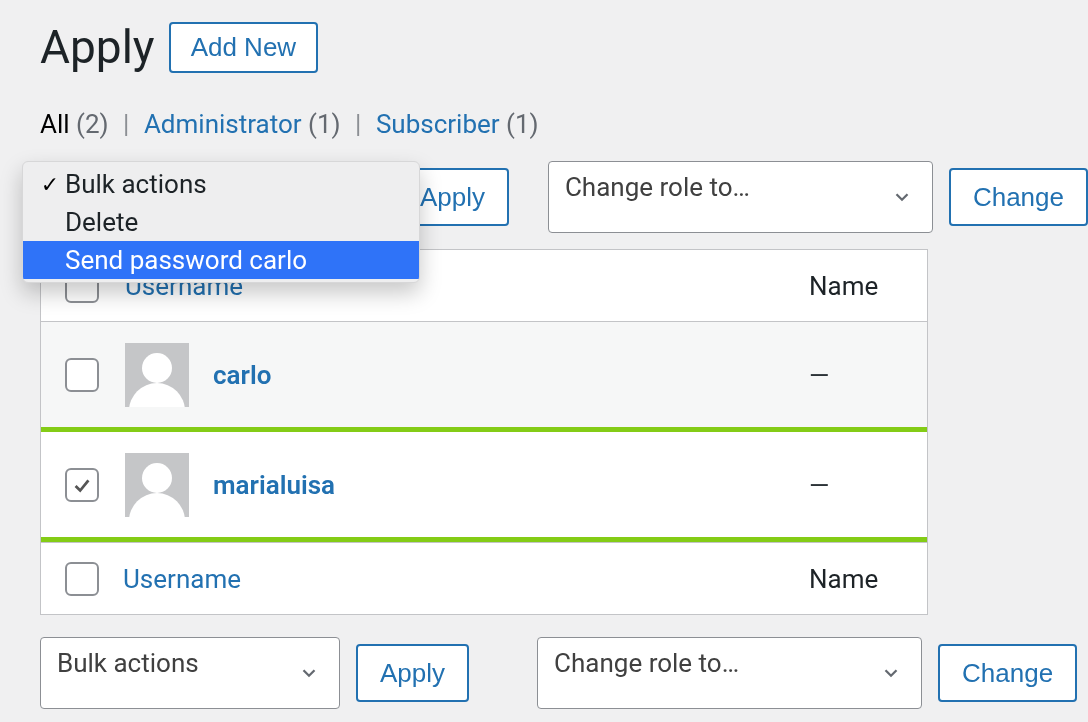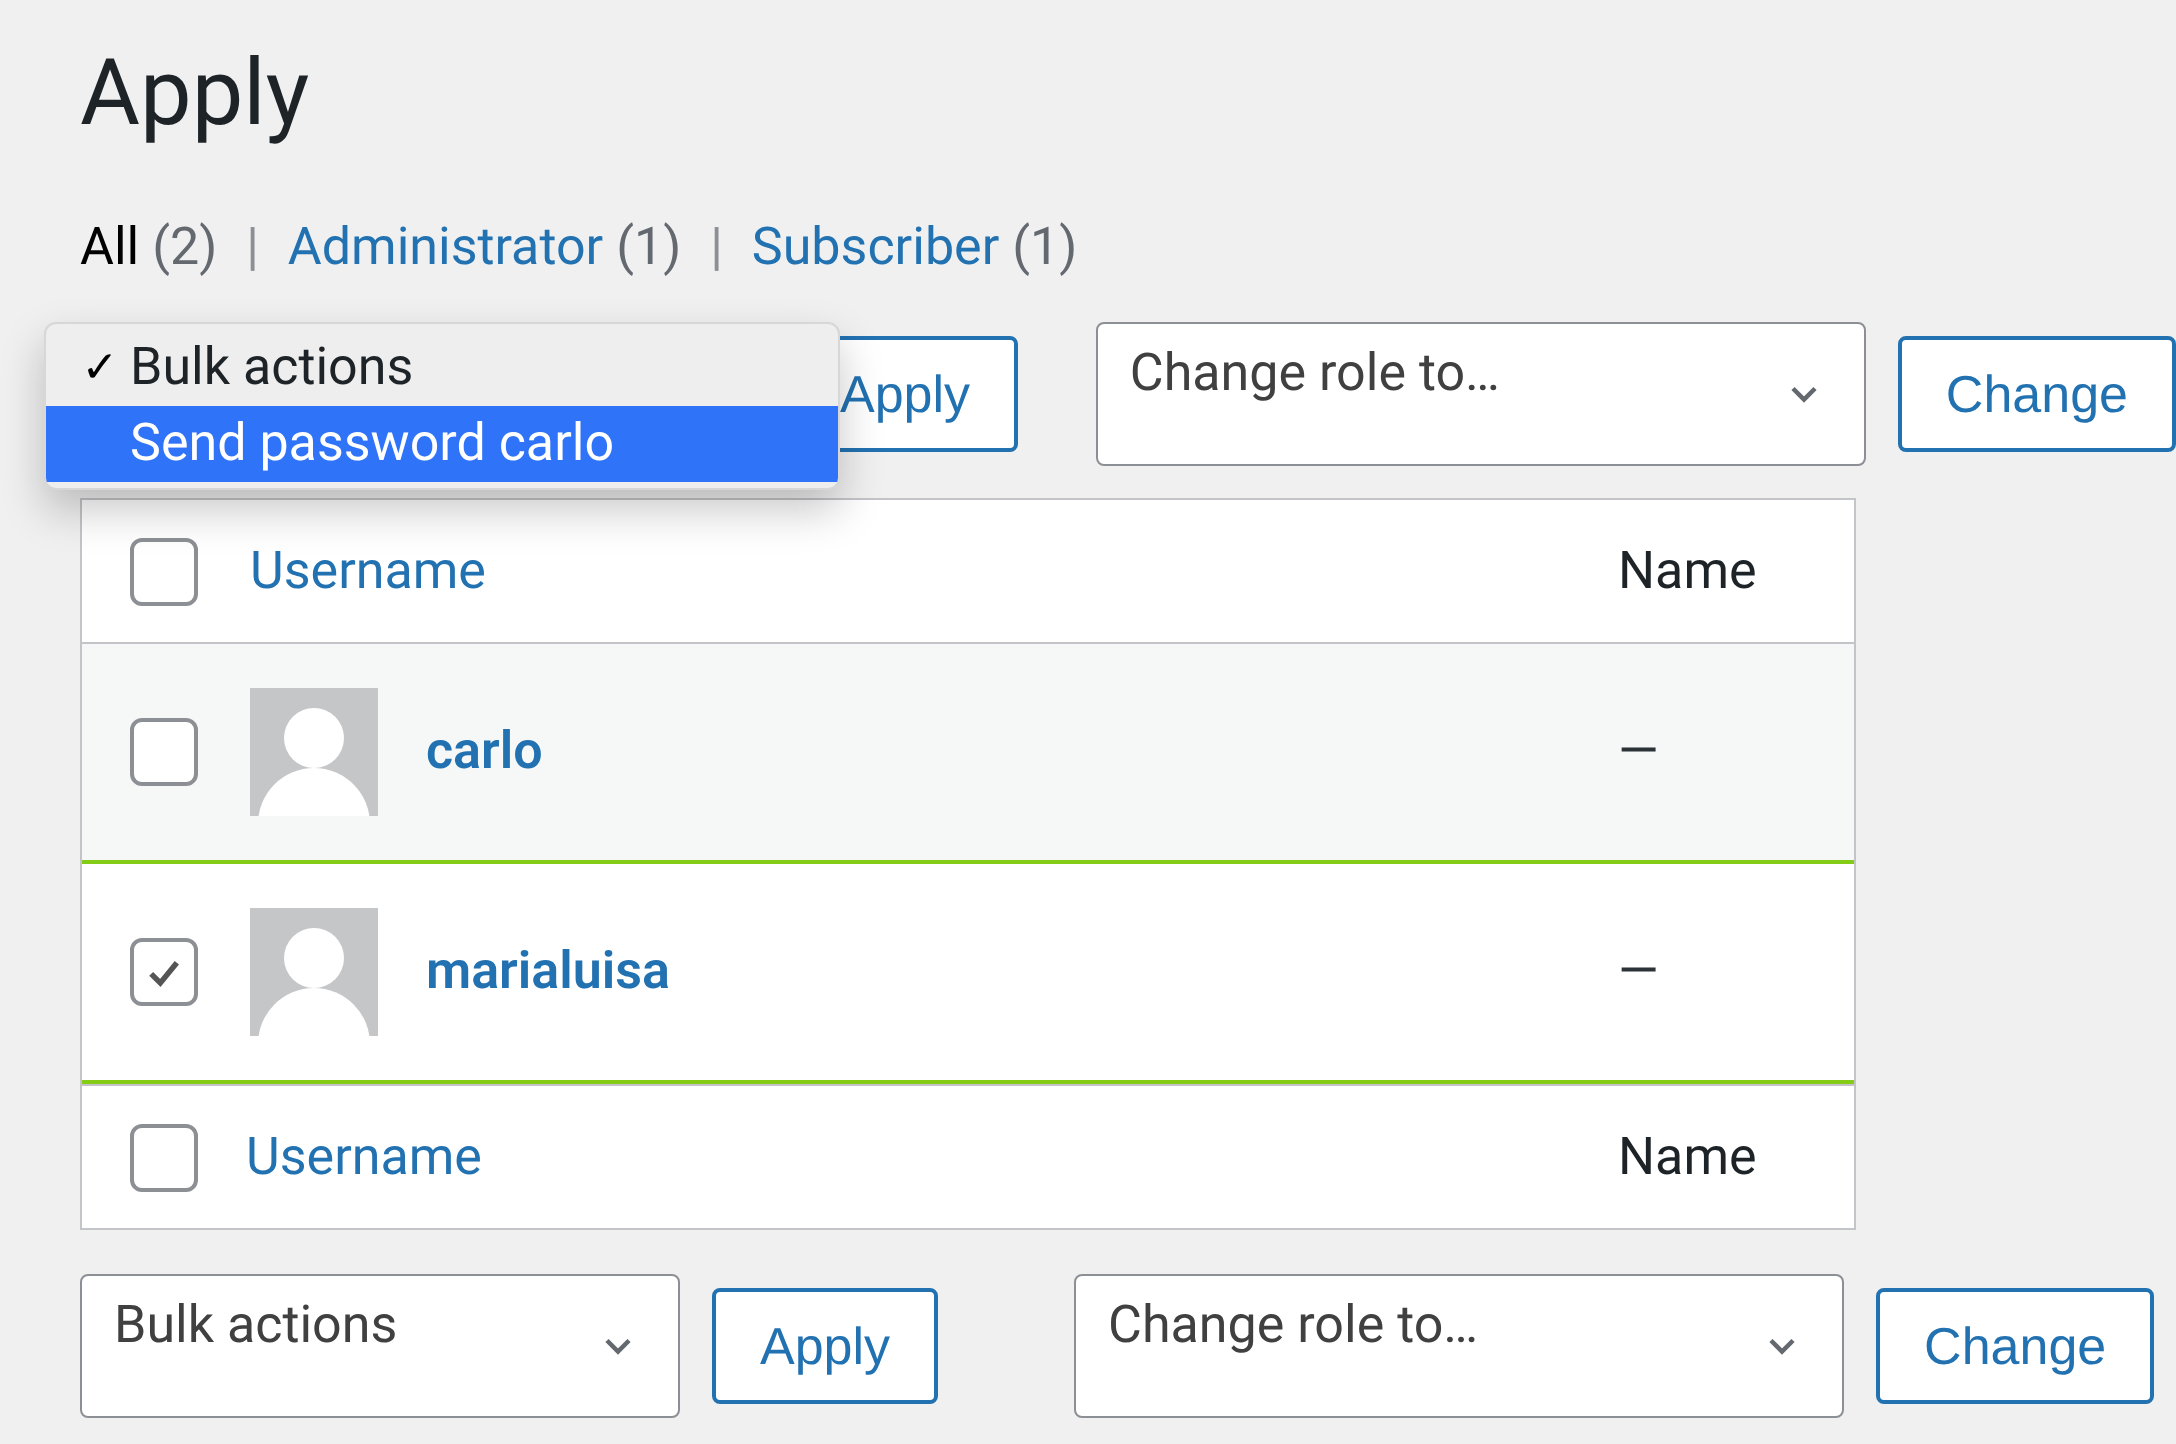--- a/index.html
+++ b/index.html
@@ -129,21 +129,21 @@
   .tfoot { border-bottom: none; border-top: 1px solid #c3c4c7; }
   .col-cb { width: 82px; display:flex; justify-content:center; }
   .col-user { width: 686px; display:flex; align-items:center; gap: 24px; padding-left: 2px;}
   .col-name { flex: 1; font-size: 26px; color: #1d2327; }
   .th { font-size: 26px; font-weight: 400; }
   .th-link { color: #2271b1; cursor: pointer; }
   .row {
     display: flex;
     align-items: center;
     min-height: 110px;
-    border-bottom: 2px solid #84cc16;
+    border-bottom: 5px solid #84cc16;
     justify-content: flex-end;
   }
   .row.striped { background: #f6f7f7; }
   .checkbox {
     width: 34px;
     height: 34px;
     border: 2px solid #8c8f94;
     border-radius: 6px;
     background: #fff;
     display:flex;
@@ -191,20 +191,21 @@
     gap: 16px;
     margin-top: 22px;
   }
   .tfoot .col-user { padding-left: 0; }
 </style>
 </head>
 <body>
 
 <div class="header-row">
   <h1 class="page-title">Apply</h1>
+  <button class="btn btn-addnew">Add New</button>
 </div>
 
 <div class="filter-links">
   <span class="current">
     <span>All</span>
     <span class="count">(2)</span>
   </span>
   <span class="sep">|</span>
   <span>
     <span class="link">Administrator</span>
@@ -219,20 +220,24 @@
 
 <div class="toolbar">
   <div class="select-wrap" style="width:340px;">
     <div class="select" style="border:2px solid #2271b1;">&nbsp;</div>
 
     <div class="dropdown">
       <div class="dropdown-item">
         <span class="check">✓</span>
         <span>Bulk actions</span>
       </div>
+      <div class="dropdown-item">
+        <span class="check"></span>
+        <span>Delete</span>
+      </div>
       <div class="dropdown-item highlight">
         <span class="check"></span>
         <span>Send password carlo</span>
       </div>
     </div>
   </div>
   <button class="btn btn-apply">Apply</button>
   <div style="width:36px"></div>
   <div class="select-wrap">
     <div class="select role">Change role to…</div>

